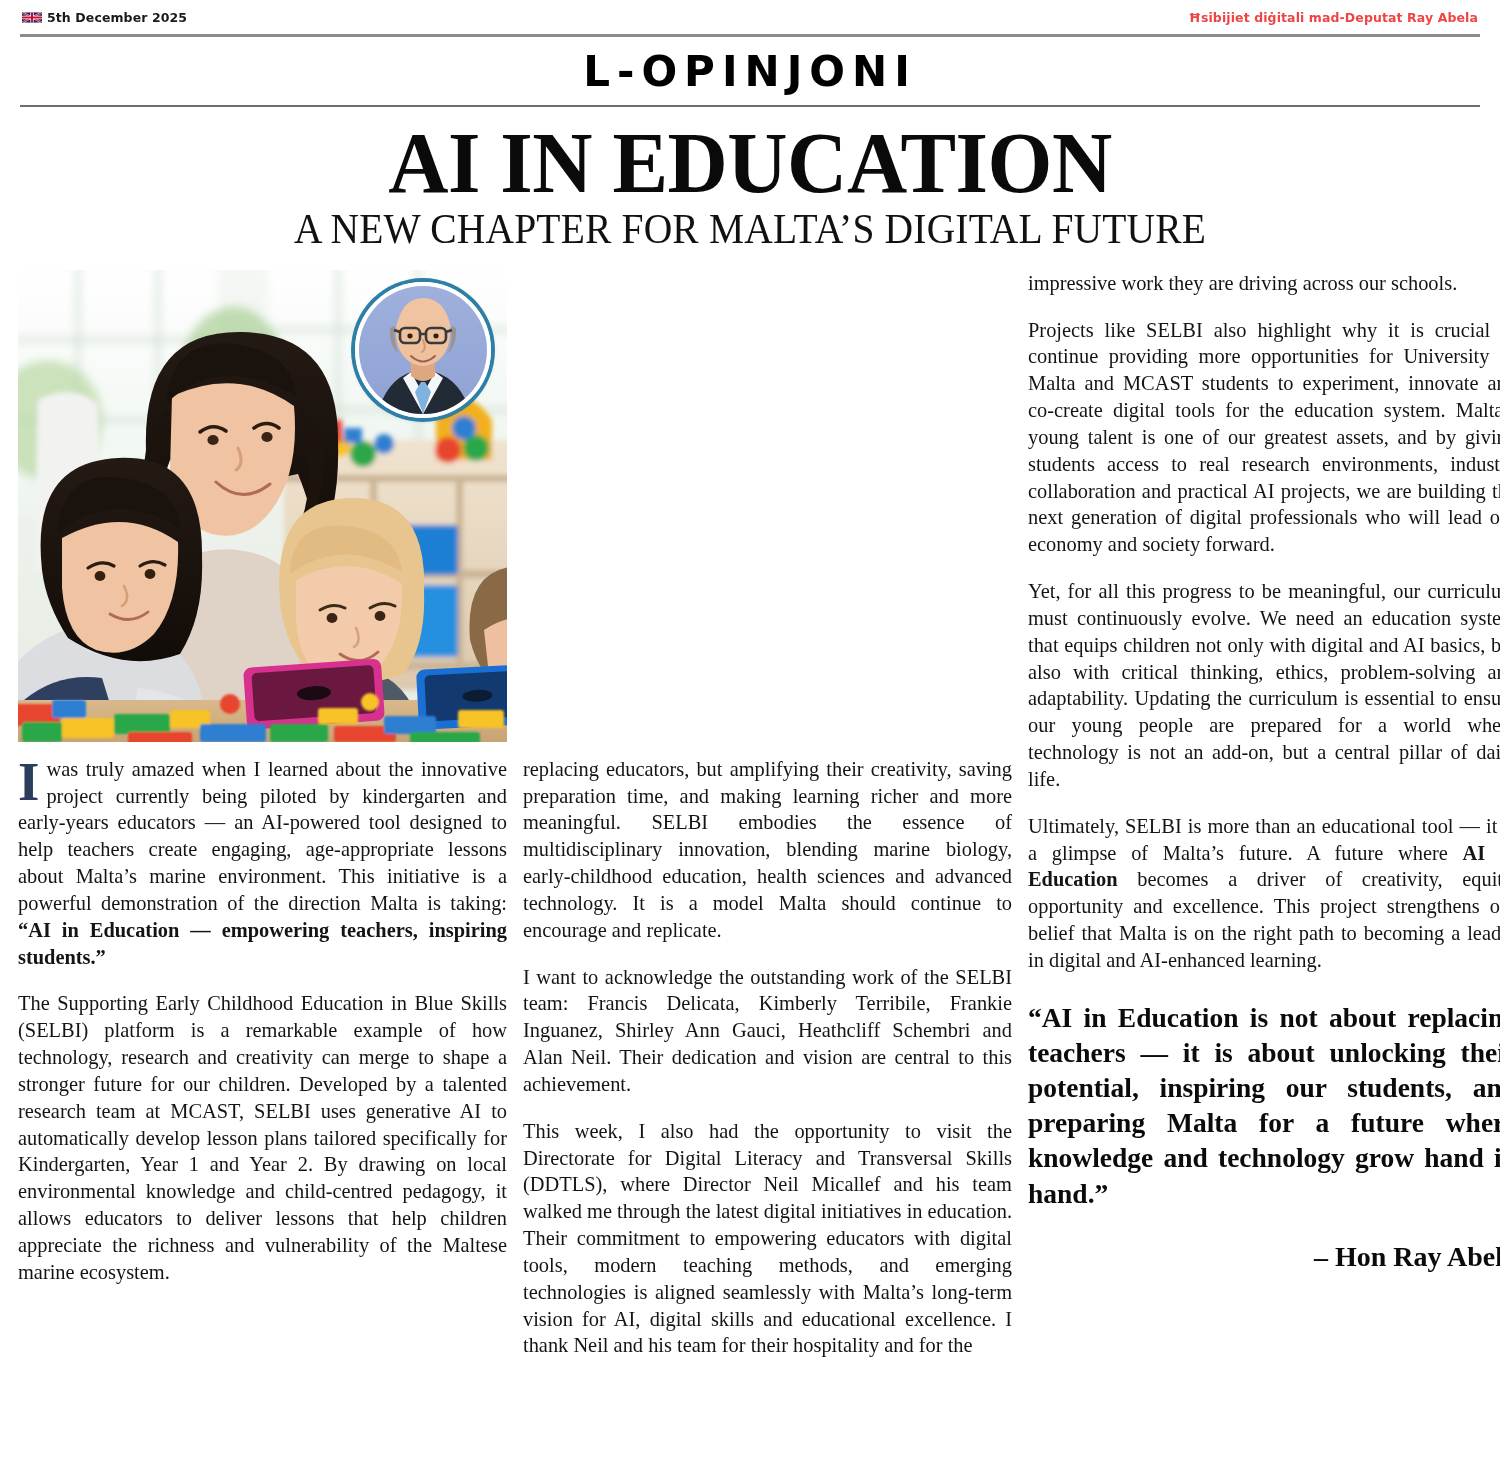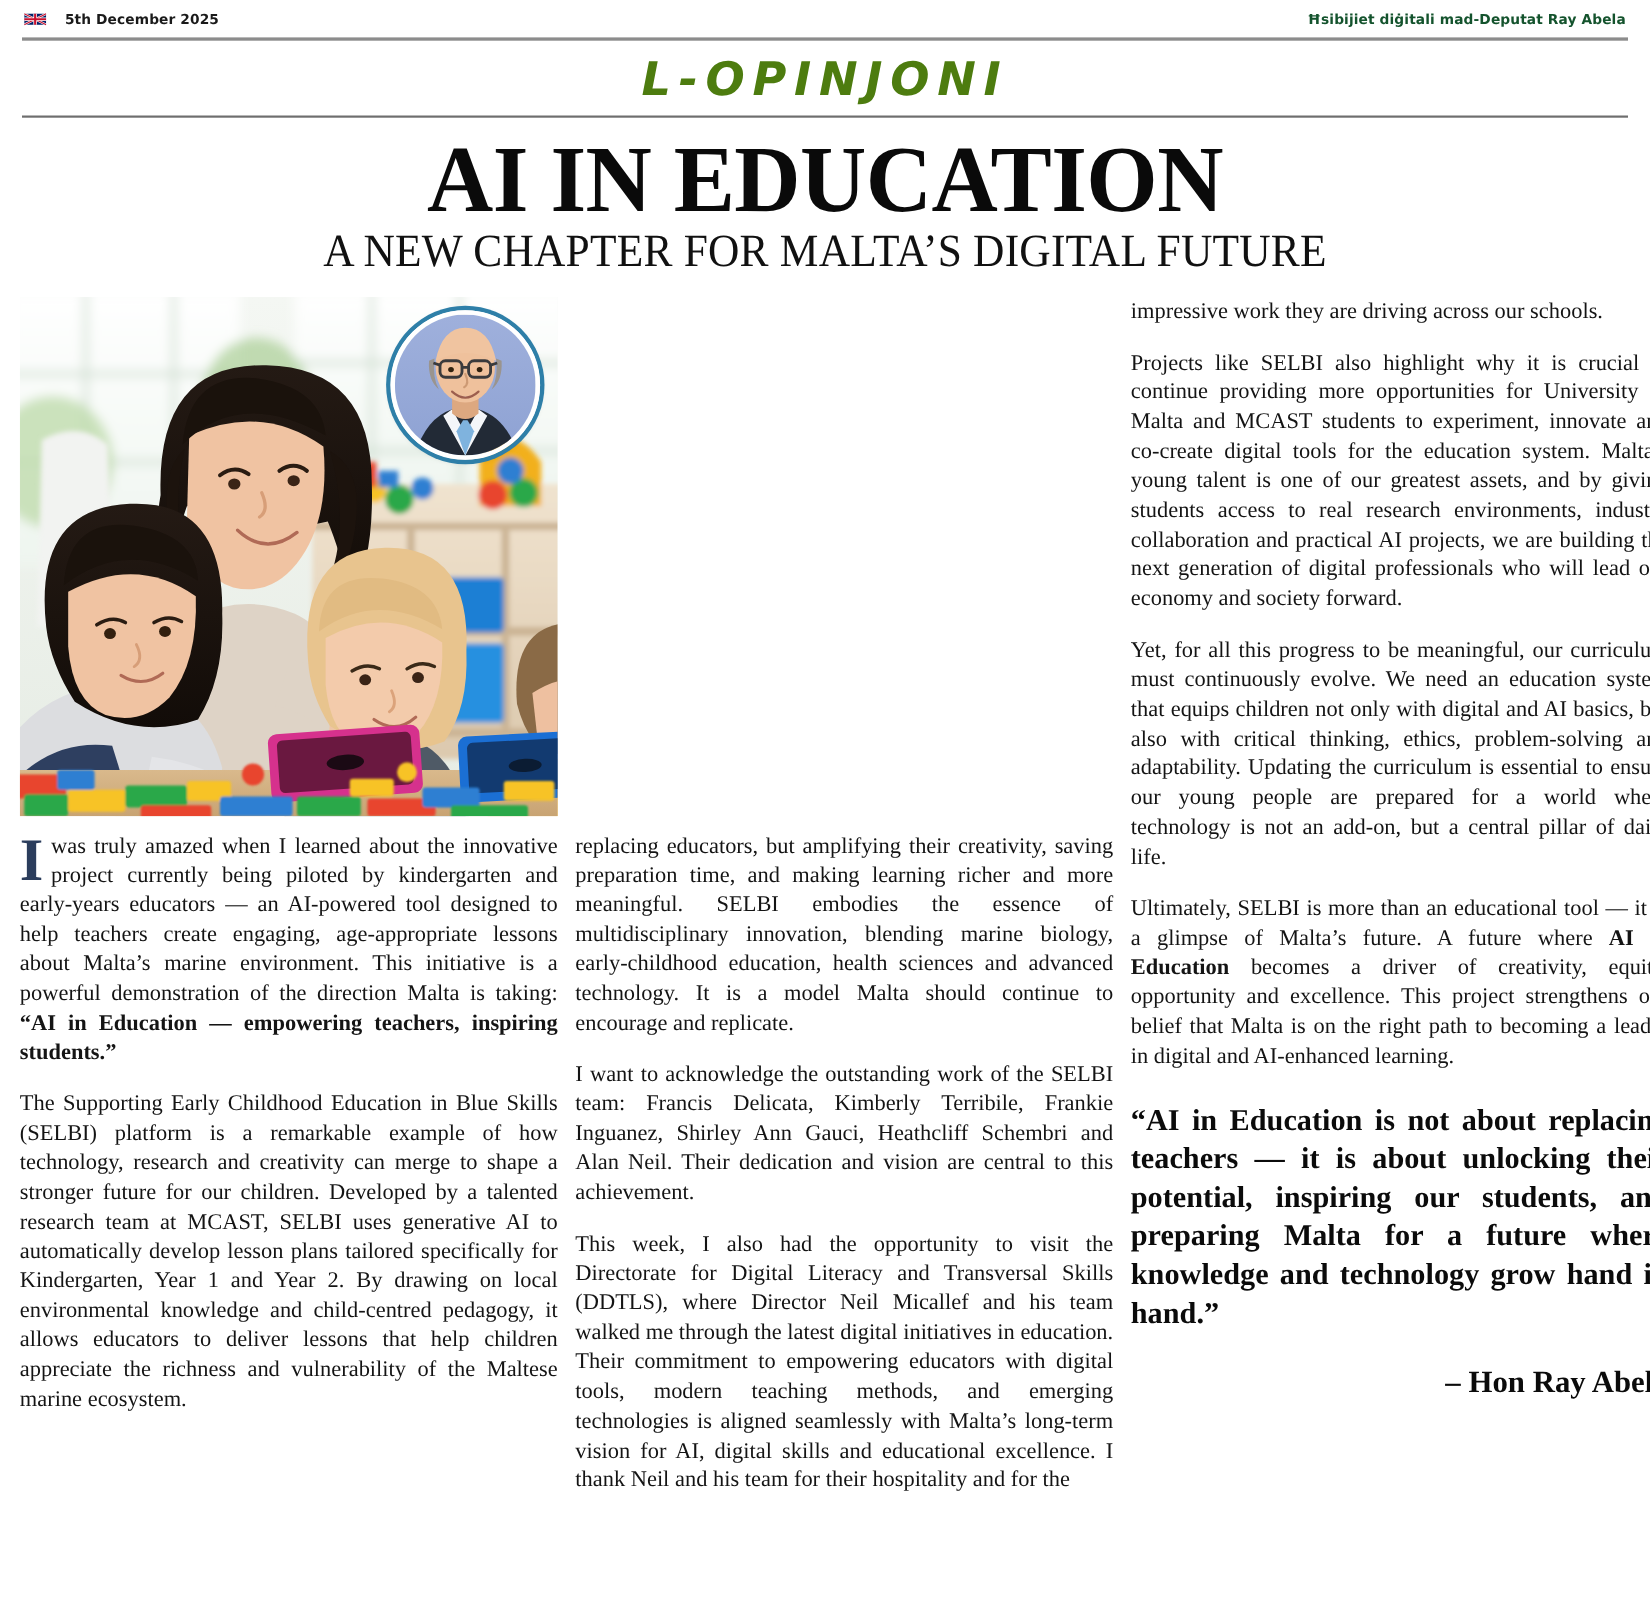--- a/index.html
+++ b/index.html
@@ -11,43 +11,42 @@
     color:#111111;
     overflow:hidden;
   }
   .page { position:relative; width:1500px; height:1460px; padding:0 18px; }
 
   
   .topbar {
     display:flex; align-items:center; justify-content:space-between;
     height:30px; padding:4px 4px 0 4px;
   }
-  .topbar-left { display:flex; align-items:center; gap:17px; }
+  .topbar-left { display:flex; align-items:center; gap:5px; }
   .flag-icon { width:20px; height:13px; display:block; flex:0 0 auto; }
   .topdate {
     font-family:"DejaVu Sans", sans-serif;
     font-size:12.5px; font-weight:700; color:#1a1a1a; letter-spacing:0.1px;
   }
   .topright {
     font-family:"DejaVu Sans", sans-serif;
-    font-size:12.5px; font-weight:700; color:#14532d; letter-spacing:0.1px;
+    font-size:12.5px; font-weight:700; color:#ef4444; letter-spacing:0.1px;
   }
   .rule-thick { height:3px; background:#8c8c8c; margin:4px 2px 0 2px; }
 
   
   .brand {
     text-align:center;
     font-family:"DejaVu Sans", sans-serif;
     font-weight:700;
     font-size:42px;
     letter-spacing:7px;
-    color:#4d7c0f;
+    color:#000000;
     padding:14px 0 12px 0;
     line-height:1;
-    font-style:italic;
   }
   .brandrule { height:2px; background:#6e6e6e; margin:0 2px 0 2px; }
 
   
   .headline {
     text-align:center;
     font-family:"Liberation Serif", serif;
     font-weight:700;
     font-size:86px;
     line-height:0.95;

